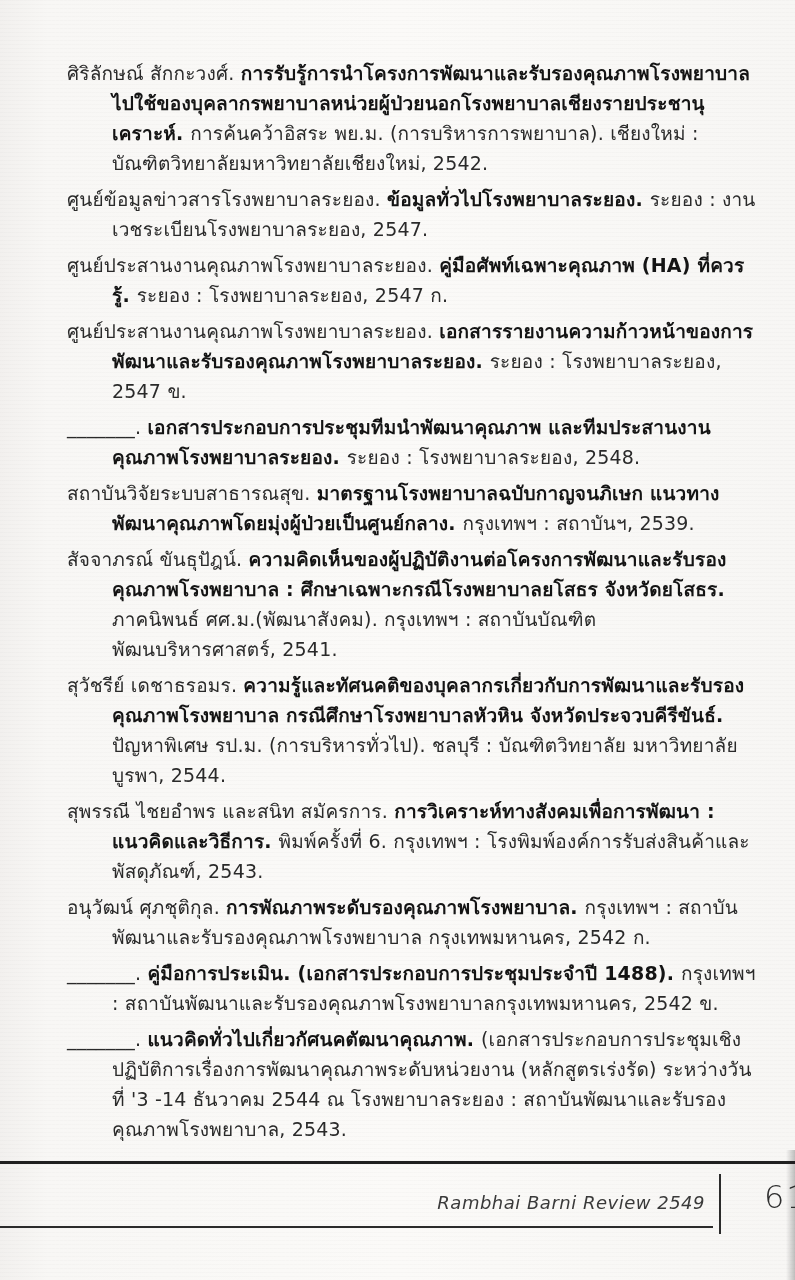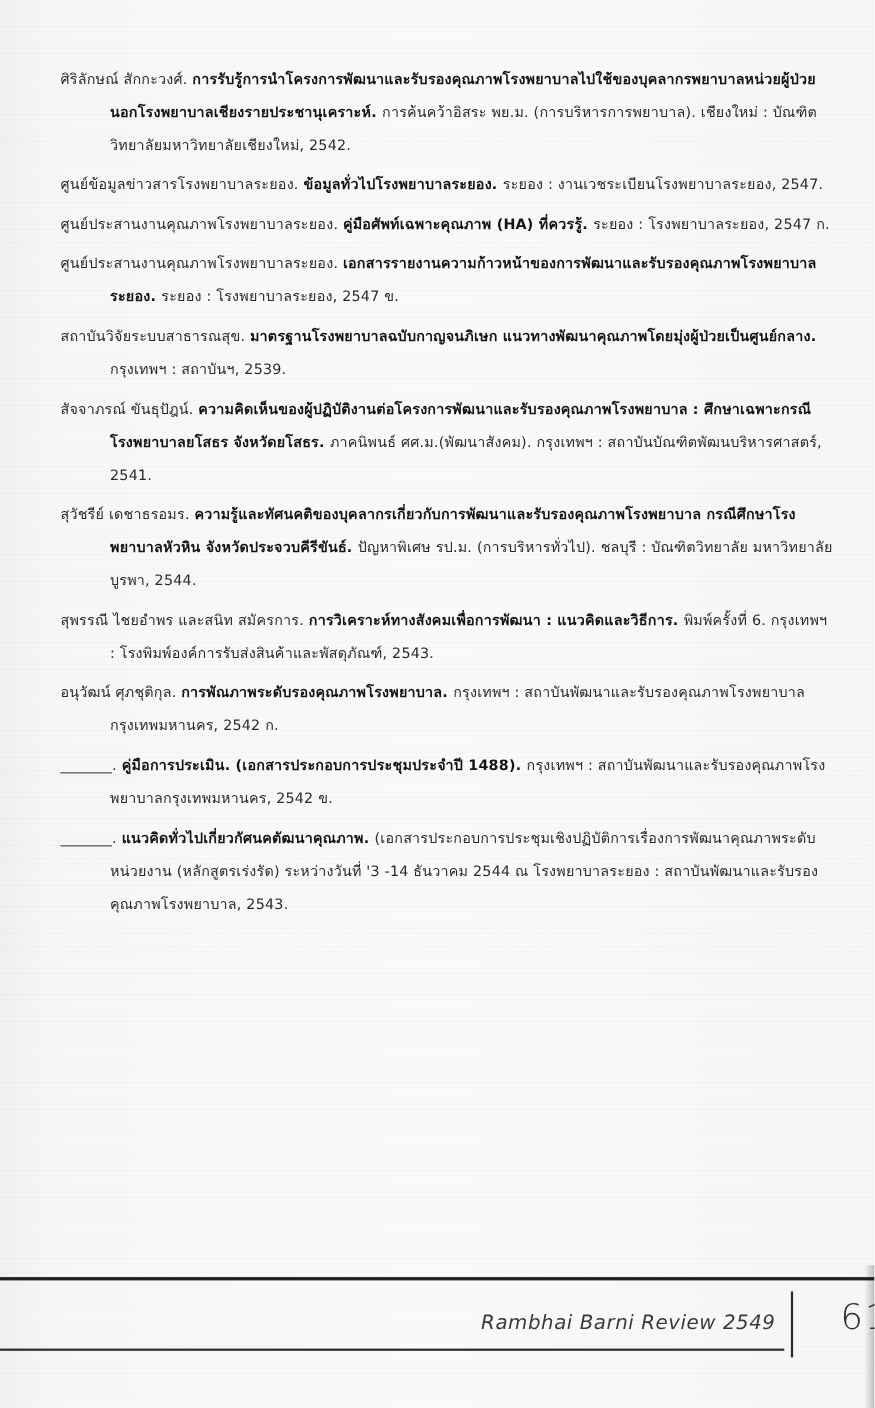--- a/index.html
+++ b/index.html
@@ -33,22 +33,22 @@
     background: linear-gradient(90deg, rgba(0,0,0,0) 0%, rgba(120,120,120,0.45) 100%);
   }
   .content {
     position: absolute;
     top: 58px;
     left: 55px;
     width: 702px;
     color: #1f1f1f;
   }
   .entry {
-    margin: 0 0 6px 0;
-    font-size: 13px;
+    margin: 0 0 6px 12px;
+    font-size: 19px;
     line-height: 30px;
     padding-left: 45px;
     text-indent: -45px;
     color: #2a2a2a;
     letter-spacing: 0.2px;
   }
   .entry .seg { font-weight: normal; }
   .entry .seg.bold { font-weight: bold; color: #141414; }
 
   
@@ -101,20 +101,21 @@
 <body>
 
 <div class="page">
 
   <div class="content">
 
   <p class="entry"><span class="seg">ศิริลักษณ์ สักกะวงศ์. </span><span class="seg bold">การรับรู้การนำโครงการพัฒนาและรับรองคุณภาพโรงพยาบาลไปใช้ของบุคลากรพยาบาลหน่วยผู้ป่วยนอกโรงพยาบาลเชียงรายประชานุเคราะห์. </span><span class="seg">การค้นคว้าอิสระ พย.ม. (การบริหารการพยาบาล). เชียงใหม่ : บัณฑิตวิทยาลัยมหาวิทยาลัยเชียงใหม่, 2542.</span></p>
       <p class="entry"><span class="seg">ศูนย์ข้อมูลข่าวสารโรงพยาบาลระยอง. </span><span class="seg bold">ข้อมูลทั่วไปโรงพยาบาลระยอง. </span><span class="seg">ระยอง : งานเวชระเบียนโรงพยาบาลระยอง, 2547.</span></p>
       <p class="entry"><span class="seg">ศูนย์ประสานงานคุณภาพโรงพยาบาลระยอง. </span><span class="seg bold">คู่มือศัพท์เฉพาะคุณภาพ (HA) ที่ควรรู้. </span><span class="seg">ระยอง : โรงพยาบาลระยอง, 2547 ก.</span></p>
       <p class="entry"><span class="seg">ศูนย์ประสานงานคุณภาพโรงพยาบาลระยอง. </span><span class="seg bold">เอกสารรายงานความก้าวหน้าของการพัฒนาและรับรองคุณภาพโรงพยาบาลระยอง. </span><span class="seg">ระยอง : โรงพยาบาลระยอง, 2547 ข.</span></p>
+      <p class="entry"><span class="seg">_______. </span><span class="seg bold">เอกสารประกอบการประชุมทีมนำพัฒนาคุณภาพ และทีมประสานงานคุณภาพโรงพยาบาลระยอง. </span><span class="seg">ระยอง : โรงพยาบาลระยอง, 2548.</span></p>
       <p class="entry"><span class="seg">สถาบันวิจัยระบบสาธารณสุข. </span><span class="seg bold">มาตรฐานโรงพยาบาลฉบับกาญจนภิเษก แนวทางพัฒนาคุณภาพโดยมุ่งผู้ป่วยเป็นศูนย์กลาง. </span><span class="seg">กรุงเทพฯ : สถาบันฯ, 2539.</span></p>
       <p class="entry"><span class="seg">สัจจาภรณ์ ขันธุปัฎน์. </span><span class="seg bold">ความคิดเห็นของผู้ปฏิบัติงานต่อโครงการพัฒนาและรับรองคุณภาพโรงพยาบาล : ศึกษาเฉพาะกรณีโรงพยาบาลยโสธร จังหวัดยโสธร. </span><span class="seg">ภาคนิพนธ์ ศศ.ม.(พัฒนาสังคม). กรุงเทพฯ : สถาบันบัณฑิตพัฒนบริหารศาสตร์, 2541.</span></p>
       <p class="entry"><span class="seg">สุวัชรีย์ เดชาธรอมร. </span><span class="seg bold">ความรู้และทัศนคติของบุคลากรเกี่ยวกับการพัฒนาและรับรองคุณภาพโรงพยาบาล กรณีศึกษาโรงพยาบาลหัวหิน จังหวัดประจวบคีรีขันธ์. </span><span class="seg">ปัญหาพิเศษ รป.ม. (การบริหารทั่วไป). ชลบุรี : บัณฑิตวิทยาลัย มหาวิทยาลัยบูรพา, 2544.</span></p>
       <p class="entry"><span class="seg">สุพรรณี ไชยอำพร และสนิท สมัครการ. </span><span class="seg bold">การวิเคราะห์ทางสังคมเพื่อการพัฒนา : แนวคิดและวิธีการ. </span><span class="seg">พิมพ์ครั้งที่ 6. กรุงเทพฯ : โรงพิมพ์องค์การรับส่งสินค้าและพัสดุภัณฑ์, 2543.</span></p>
       <p class="entry"><span class="seg">อนุวัฒน์ ศุภชุติกุล. </span><span class="seg bold">การพัณภาพระดับรองคุณภาพโรงพยาบาล. </span><span class="seg">กรุงเทพฯ : สถาบันพัฒนาและรับรองคุณภาพโรงพยาบาล กรุงเทพมหานคร, 2542 ก.</span></p>
       <p class="entry"><span class="seg">_______. </span><span class="seg bold">คู่มือการประเมิน. (เอกสารประกอบการประชุมประจำปี 1488). </span><span class="seg">กรุงเทพฯ : สถาบันพัฒนาและรับรองคุณภาพโรงพยาบาลกรุงเทพมหานคร, 2542 ข.</span></p>
       <p class="entry"><span class="seg">_______. </span><span class="seg bold">แนวคิดทั่วไปเกี่ยวกัศนคตัฒนาคุณภาพ. </span><span class="seg">(เอกสารประกอบการประชุมเชิงปฏิบัติการเรื่องการพัฒนาคุณภาพระดับหน่วยงาน (หลักสูตรเร่งรัด) ระหว่างวันที่ '3 -14 ธันวาคม 2544 ณ โรงพยาบาลระยอง : สถาบันพัฒนาและรับรองคุณภาพโรงพยาบาล, 2543.</span></p>
     </div>
 
   <div class="edge-shadow"></div>

